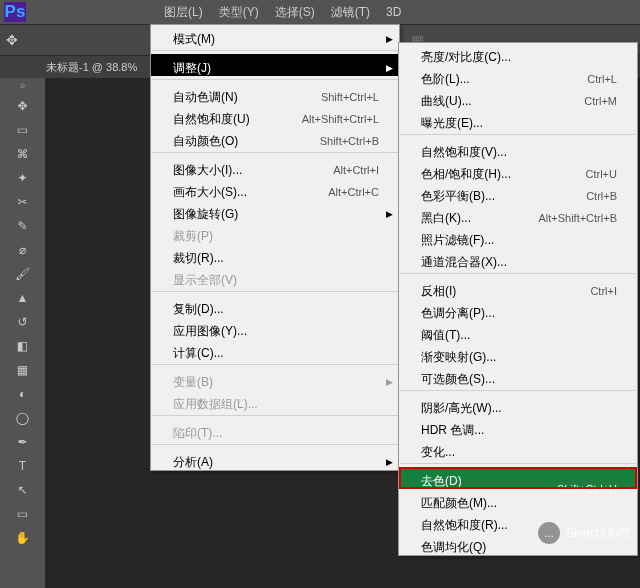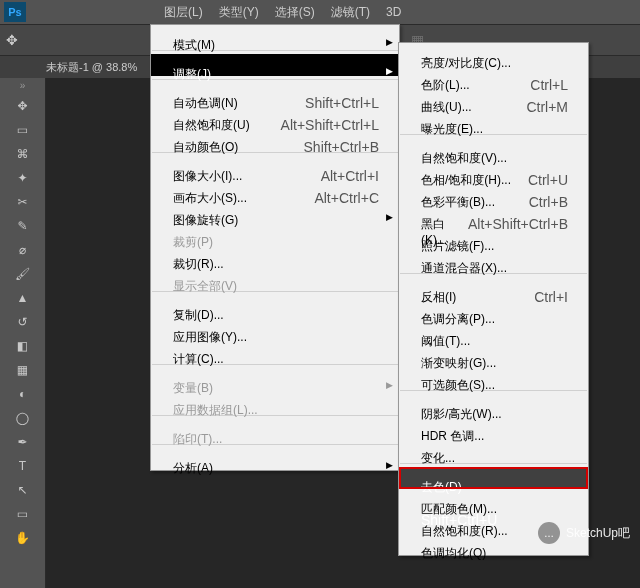--- a/index.html
+++ b/index.html
@@ -1,40 +1,40 @@
 <!DOCTYPE html>
 <html><head>
 <meta charset="utf-8">
 <style>
   * { margin: 0; padding: 0; box-sizing: border-box; font-family: "Microsoft YaHei", Arial, sans-serif; font-size: 12px; }
   body { background: #535353; width: 640px; height: 588px; overflow: hidden; position: relative; }
   .menubar { height: 24px; background: #535353; display: flex; align-items: center; padding-left: 4px; }
-  .ps-logo { width: 22px; height: 20px; background: #0c4a6e; color: #31a8ff; display: flex; align-items: center; justify-content: center; font-weight: bold; font-size: 11px; margin-right: 70px; }
+  .ps-logo { width: 22px; height: 20px; background: #4c1d95; color: #31a8ff; display: flex; align-items: center; justify-content: center; font-weight: bold; font-size: 17px; margin-right: 70px; }
   .menubar-item { color: #ccc; padding: 4px 8px; cursor: pointer; }
   .toolbar { height: 32px; background: #474747; border-top: 1px solid #2a2a2a; border-bottom: 1px solid #2a2a2a; display: flex; align-items: center; padding-left: 6px; gap: 10px; }
   .toolbar .icon { color: #ccc; font-size: 14px; }
   .doc-tab { height: 22px; background: #3f3f3f; display: flex; align-items: center; padding-left: 46px; color: #ccc; font-size: 11px; }
   .ruler { height: 18px; background: #535353; border-bottom: 1px solid #2a2a2a; margin-left: 46px; position: relative; }
   .ruler-tick { position: absolute; top: 0; height: 18px; border-left: 1px solid #999; color: #ccc; font-size: 9px; padding-left: 2px; line-height: 10px; }
   .main { position: absolute; top: 78px; left: 0; right: 0; bottom: 0; display: flex; }
   .toolpanel { width: 46px; background: #535353; border-right: 1px solid #2a2a2a; display: flex; flex-direction: column; align-items: center; padding-top: 2px; gap: 4px; }
   .double-arrow { width: 40px; height: 12px; color: #999; text-align: center; font-size: 10px; line-height: 12px; }
   .tool { width: 20px; height: 20px; color: #c8c8c8; display: flex; align-items: center; justify-content: center; cursor: pointer; }
   .canvas { flex: 1; background: #262626; }
 
   .menu { position: absolute; background: #f0f0f0; border: 1px solid #979797; box-shadow: 2px 2px 3px rgba(0,0,0,.3); }
   .menu1 { top: 24px; left: 150px; width: 250px; }
-  .menu2 { top: 42px; left: 398px; width: 191px; }
-  .mi { display: flex; justify-content: space-between; height: 22px; padding: 12px 20px 0 22px; cursor: pointer; position: relative; }
+  .menu2 { top: 42px; left: 398px; width: 240px; }
+  .mi { display: flex; justify-content: space-between; align-items: center; height: 22px; padding: 6px 20px 0 22px; cursor: pointer; position: relative; }
   .mi.selected { background: #000000; color: #fff; }
-  .mi.highlight { outline: 2px solid #d40000; outline-offset: -2px; background: #404040; color: #fff; flex-direction: column; }
+  .mi.highlight { outline: 2px solid #d40000; outline-offset: -2px; background: #15803d; color: #fff; }
   .mi .arrow { position: absolute; right: 6px; font-size: 9px; }
   .mi.disabled { color: #999; }
   .sep { height: 1px; background: #d0d0d0; margin: 3px 1px; }
-  .shortcut { color: #555; font-size: 14px; }
+  .shortcut { color: #555; font-size: 11px; }
   .mi.selected .shortcut, .mi.highlight .shortcut { color: #fff; margin-top: 16px; }
   .watermark { position: absolute; right: 10px; bottom: 44px; color: #fff; font-size: 12px; display: flex; align-items: center; gap: 6px; opacity: .9; }
   .watermark .bubble { width: 22px; height: 22px; border-radius: 50%; background: #8a8a8a; display: flex; align-items: center; justify-content: center; font-size: 10px; }
 </style>
 </head>
 <body>
 
 <div class="menubar">
   <div class="ps-logo">Ps</div>
   <div style="width:60px"></div>

